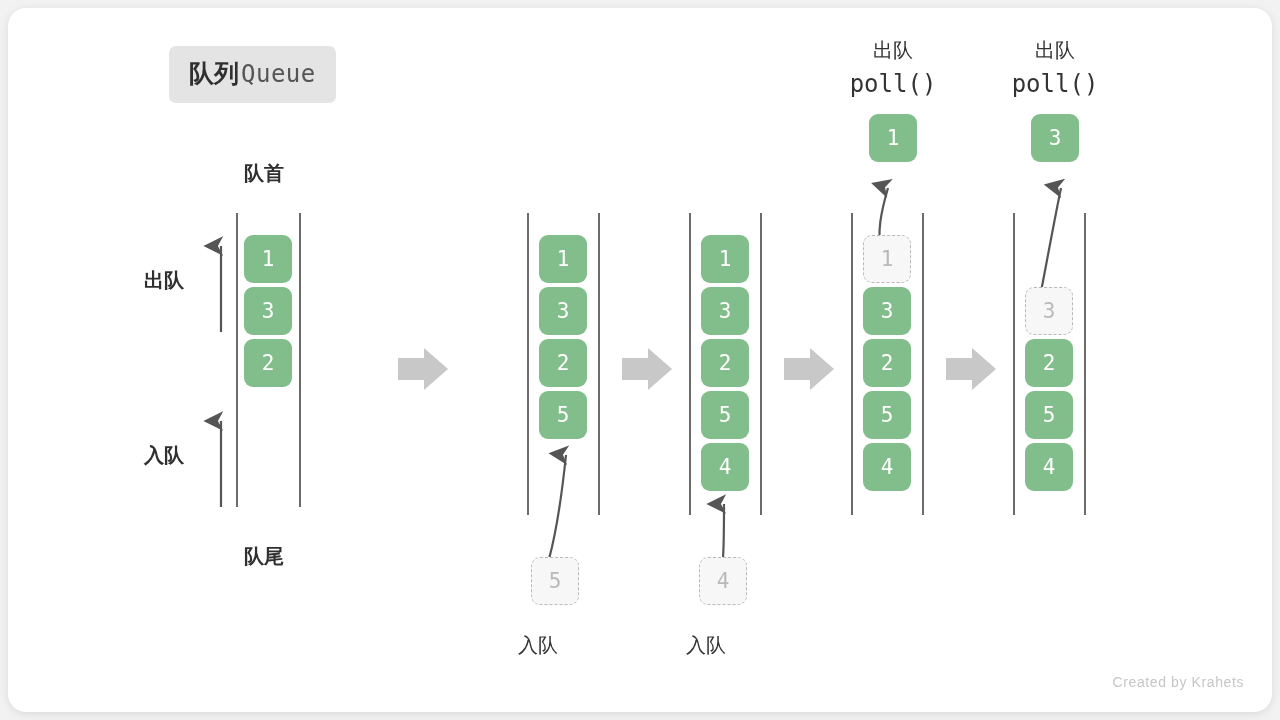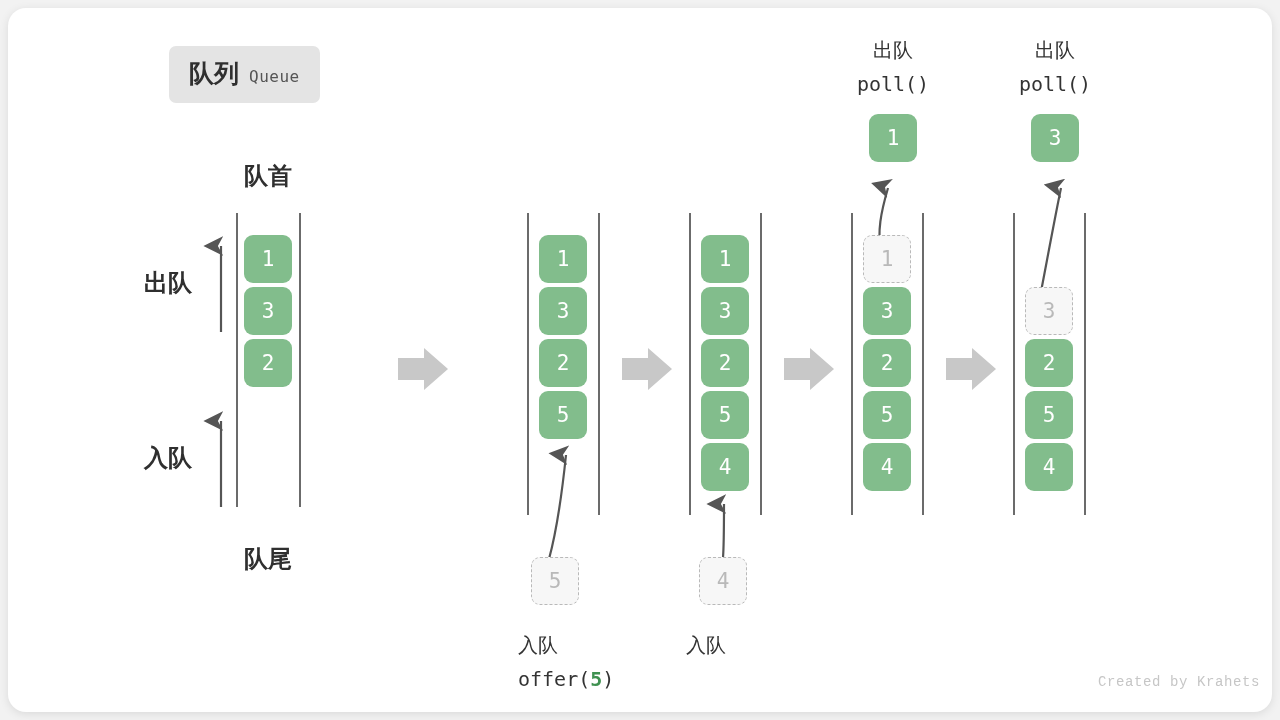--- a/index.html
+++ b/index.html
@@ -16,45 +16,45 @@
     box-shadow:0 2px 10px rgba(0,0,0,0.10);
   }
   #stage{position:absolute;left:0;top:0;width:1264px;height:704px;}
   .abs{position:absolute;}
 
   
   #title-badge{
     left:161px;top:38px;
     background:#e4e4e4;border-radius:7px;
     padding:11px 20px 13px 20px;
-    display:flex;align-items:baseline;gap:10px;
+    display:flex;align-items:baseline;gap:2px;
     white-space:nowrap;
   }
   #title-badge .cn{
     font-size:25px;font-weight:bold;color:#2f2f2f;
     font-family:"DejaVu Sans","Liberation Sans",sans-serif;
   }
   #title-badge .en{
-    font-size:16px;color:#555555;letter-spacing:.5px;
+    font-size:24px;color:#555555;letter-spacing:.5px;
     font-family:"DejaVu Sans Mono","Liberation Mono",monospace;
   }
 
   
   .cnlabel{
     font-family:"DejaVu Sans","Liberation Sans",sans-serif;
-    font-weight:bold;color:#2f2f2f;font-size:24px;white-space:nowrap;
+    font-weight:bold;color:#2f2f2f;font-size:20px;white-space:nowrap;
   }
   .oplabel{
     font-family:"DejaVu Sans","Liberation Sans",sans-serif;
     color:#333333;font-size:20px;white-space:nowrap;line-height:34px;
     text-align:center;
   }
   .oplabel .mono{
     font-family:"DejaVu Sans Mono","Liberation Mono",monospace;
-    font-size:20px;color:#333333;
+    font-size:24px;color:#333333;
   }
   .oplabel .num{color:#3f9150;font-weight:bold;}
 
   
   .rail{background:#6b6b6b;width:1.6px;}
 
   
   .cell{
     width:48px;height:48px;border-radius:9px;
     background:#82bd8c;color:#ffffff;
@@ -63,22 +63,22 @@
     font-family:"DejaVu Sans Mono","Liberation Mono",monospace;
     box-sizing:border-box;
   }
   .cell.ghost{
     background:#f7f7f7;color:#b9b9b9;
     border:1.6px dashed #b9b9b9;
   }
 
   
   #watermark{
-    right:12px;bottom:22px;
-    font-family:Liberation Mono, monospace;
+    right:28px;bottom:22px;
+    font-family:Liberation Sans, sans-serif;
     font-size:14px;color:#c6c6c6;letter-spacing:.6px;white-space:nowrap;
   }
   svg{overflow:visible;}
 </style>
 </head>
 <body>
 
 <div id="card">
   <div id="stage">
 
@@ -130,21 +130,20 @@
       <defs>
         <marker id="mk-curve1" markerWidth="9" markerHeight="9" refX="4.5" refY="8" orient="auto">
           <path d="M4.5,0 L9,9 L4.5,6.6 L0,9 Z" fill="#555555"></path>
         </marker>
       </defs>
       <path d="M21,126 C27,104 33,70 38,22" fill="none" stroke="#555555" stroke-width="2.2" marker-end="url(#mk-curve1)"></path>
     </svg>
     <div class="abs cell ghost" style="left:523px;top:549px;">5</div>
     <div class="abs oplabel" style="left:452px;top:620px;width:190px;text-align:left;padding-left:58px;box-sizing:border-box;">
       <div>入队</div>
-      <div><span class="mono">offer(</span><span class="mono num">5</span><span class="mono">)</span></div>
     </div>
 
     <svg class="abs" style="left:614px;top:340px;" width="52" height="42">
       <path d="M0,10 L26,10 L26,0 L50,21 L26,42 L26,32 L0,32 Z" fill="#c8c8c8"></path>
     </svg>
 
     <div class="abs" style="left:681px;top:205px;">
       <div class="abs rail" style="left:0px;top:0px;height:302px;"></div>
       <div class="abs rail" style="left:71px;top:0px;height:302px;"></div>
       <div class="abs cell" style="left:12px;top:22px;">1</div>

